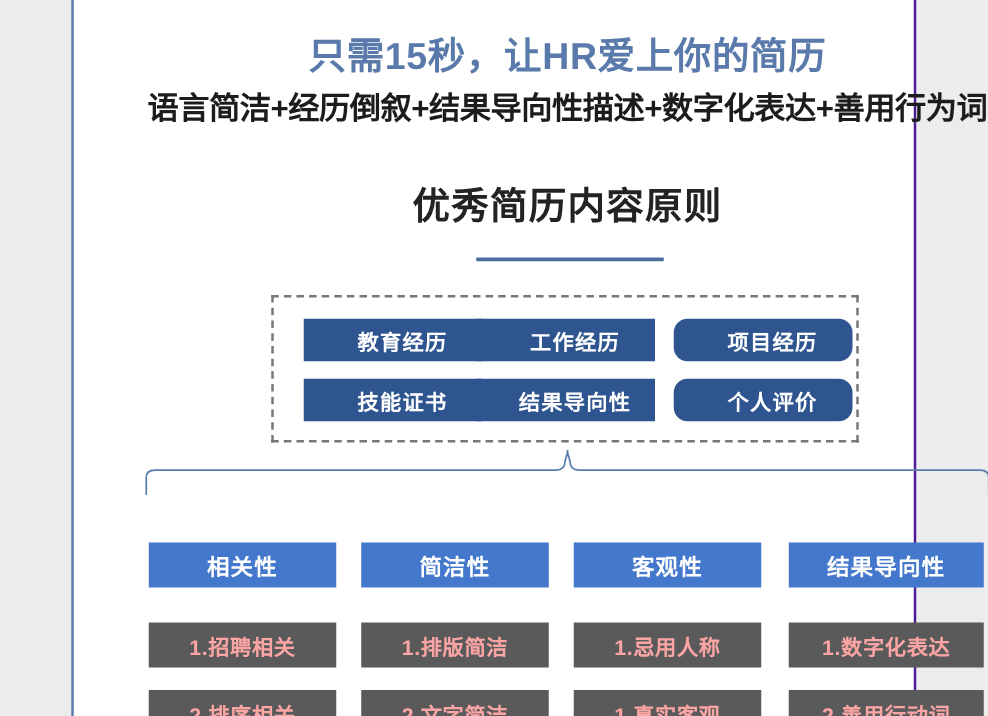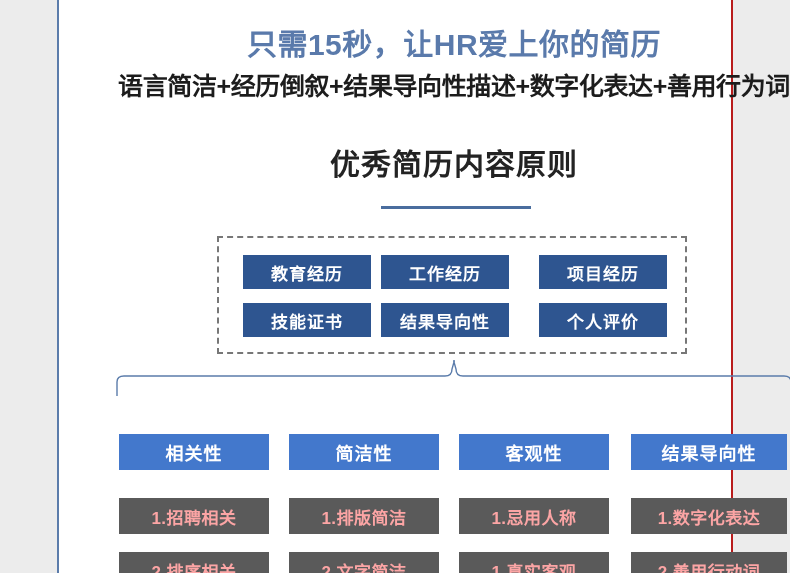--- a/index.html
+++ b/index.html
@@ -24,21 +24,21 @@
     background: #ececec;
   }
   #canvas {
     position: absolute;
     left: 57px;
     top: 0;
     width: 676px;
     height: 573px;
     background: #ffffff;
     border-left: 2px solid #5b7cab;
-    border-right: 2px solid #b91c1c;
+    border-right: 2px solid #4c1d95;
     box-sizing: border-box;
   }
 
   
   .hero-title {
     position: absolute;
     left: 0; top: 20px;
     width: 790px;
     text-align: center;
     font-size: 30px;
@@ -95,24 +95,25 @@
     height: 34px;
     background: #2e5590;
     color: #ffffff;
     font-size: 17px;
     font-weight: bold;
     display: flex;
     align-items: center;
     justify-content: center;
     letter-spacing: 1px;
     white-space: nowrap;
+    padding-left: 15px;
   }
   .nav-c0 { left: 24px;  width: 128px; }
   .nav-c1 { left: 162px; width: 128px; }
-  .nav-c2 { left: 320px; width: 128px; }
+  .nav-c2 { left: 320px; width: 128px; border-radius: 11px; }
   .nav-r0 { top: 17px; }
   .nav-r1 { top: 65px; }
 
   
   .brace {
     position: absolute;
     left: 56px;
     top: 360px;
     width: 678px;
     height: 36px;

